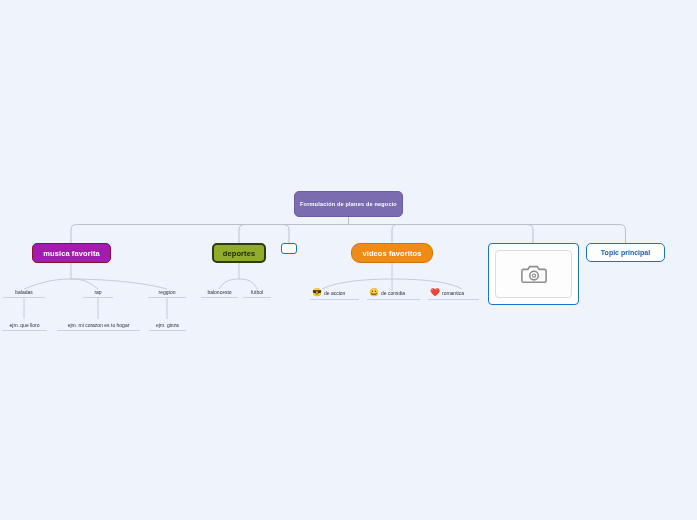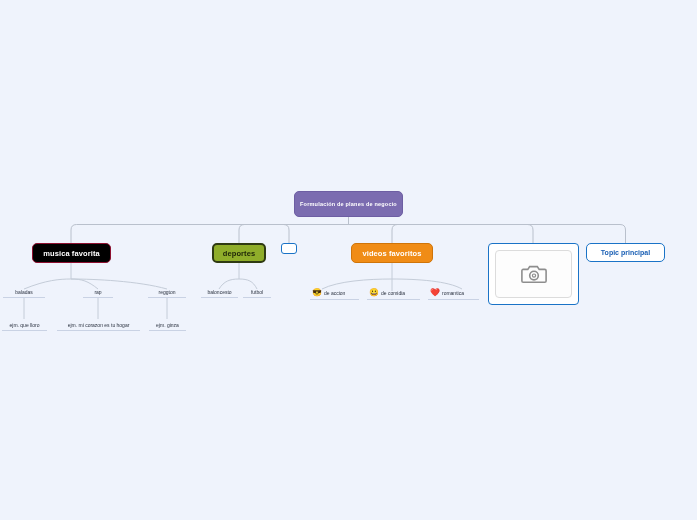--- a/index.html
+++ b/index.html
@@ -46,21 +46,21 @@
   }
   
   .pill {
     border-radius: 5px;
     font-size: 7.5px;
     font-weight: bold;
     color: #ffffff;
     letter-spacing: .1px;
   }
   .pill-red {
-    background: #000000;
+    background: #a21caf;
     border: 1px solid #8e0f2f;
   }
   .pill-green {
     background: #8fad2a;
     border: 2px solid #2f3a12;
     color: #1d2408;
   }
   .pill-orange {
     background: #f08c16;
     border: 1px solid #cf7409;
@@ -164,21 +164,21 @@
   </div>
 
   <div class="node pill pill-green" style="left:212px; top:243px; width:54px; height:20px;text-align:center;">
     <span>deportes</span>
   </div>
 
   <div class="node empty-box" style="left:281px; top:243px; width:16px; height:11px;">
     <span></span>
   </div>
 
-  <div class="node pill pill-orange" style="left:351px; top:243px; width:82px; height:20px;">
+  <div class="node pill pill-orange" style="left:351px; top:243px; width:82px; height:20px;border-radius:9px;">
     <span>videos favoritos</span>
   </div>
 
   <div class="node img-node" style="left:488px; top:243px; width:91px; height:62px;">
     <div class="img-inner">
       <svg width="26" height="22" viewBox="0 0 26 22" fill="none" stroke="#8e8e8e" stroke-width="1.6">
         <path d="M2.2,6.4 h4.6 l1.9,-2.8 h7.6 l1.9,2.8 h5.6 a1.3,1.3 0 0 1 1.3,1.3 v10.2
                  a1.3,1.3 0 0 1 -1.3,1.3 h-21.6 a1.3,1.3 0 0 1 -1.3,-1.3 v-10.2
                  a1.3,1.3 0 0 1 1.3,-1.3 z"></path>
         <circle cx="13" cy="12.6" r="4.3"></circle>

